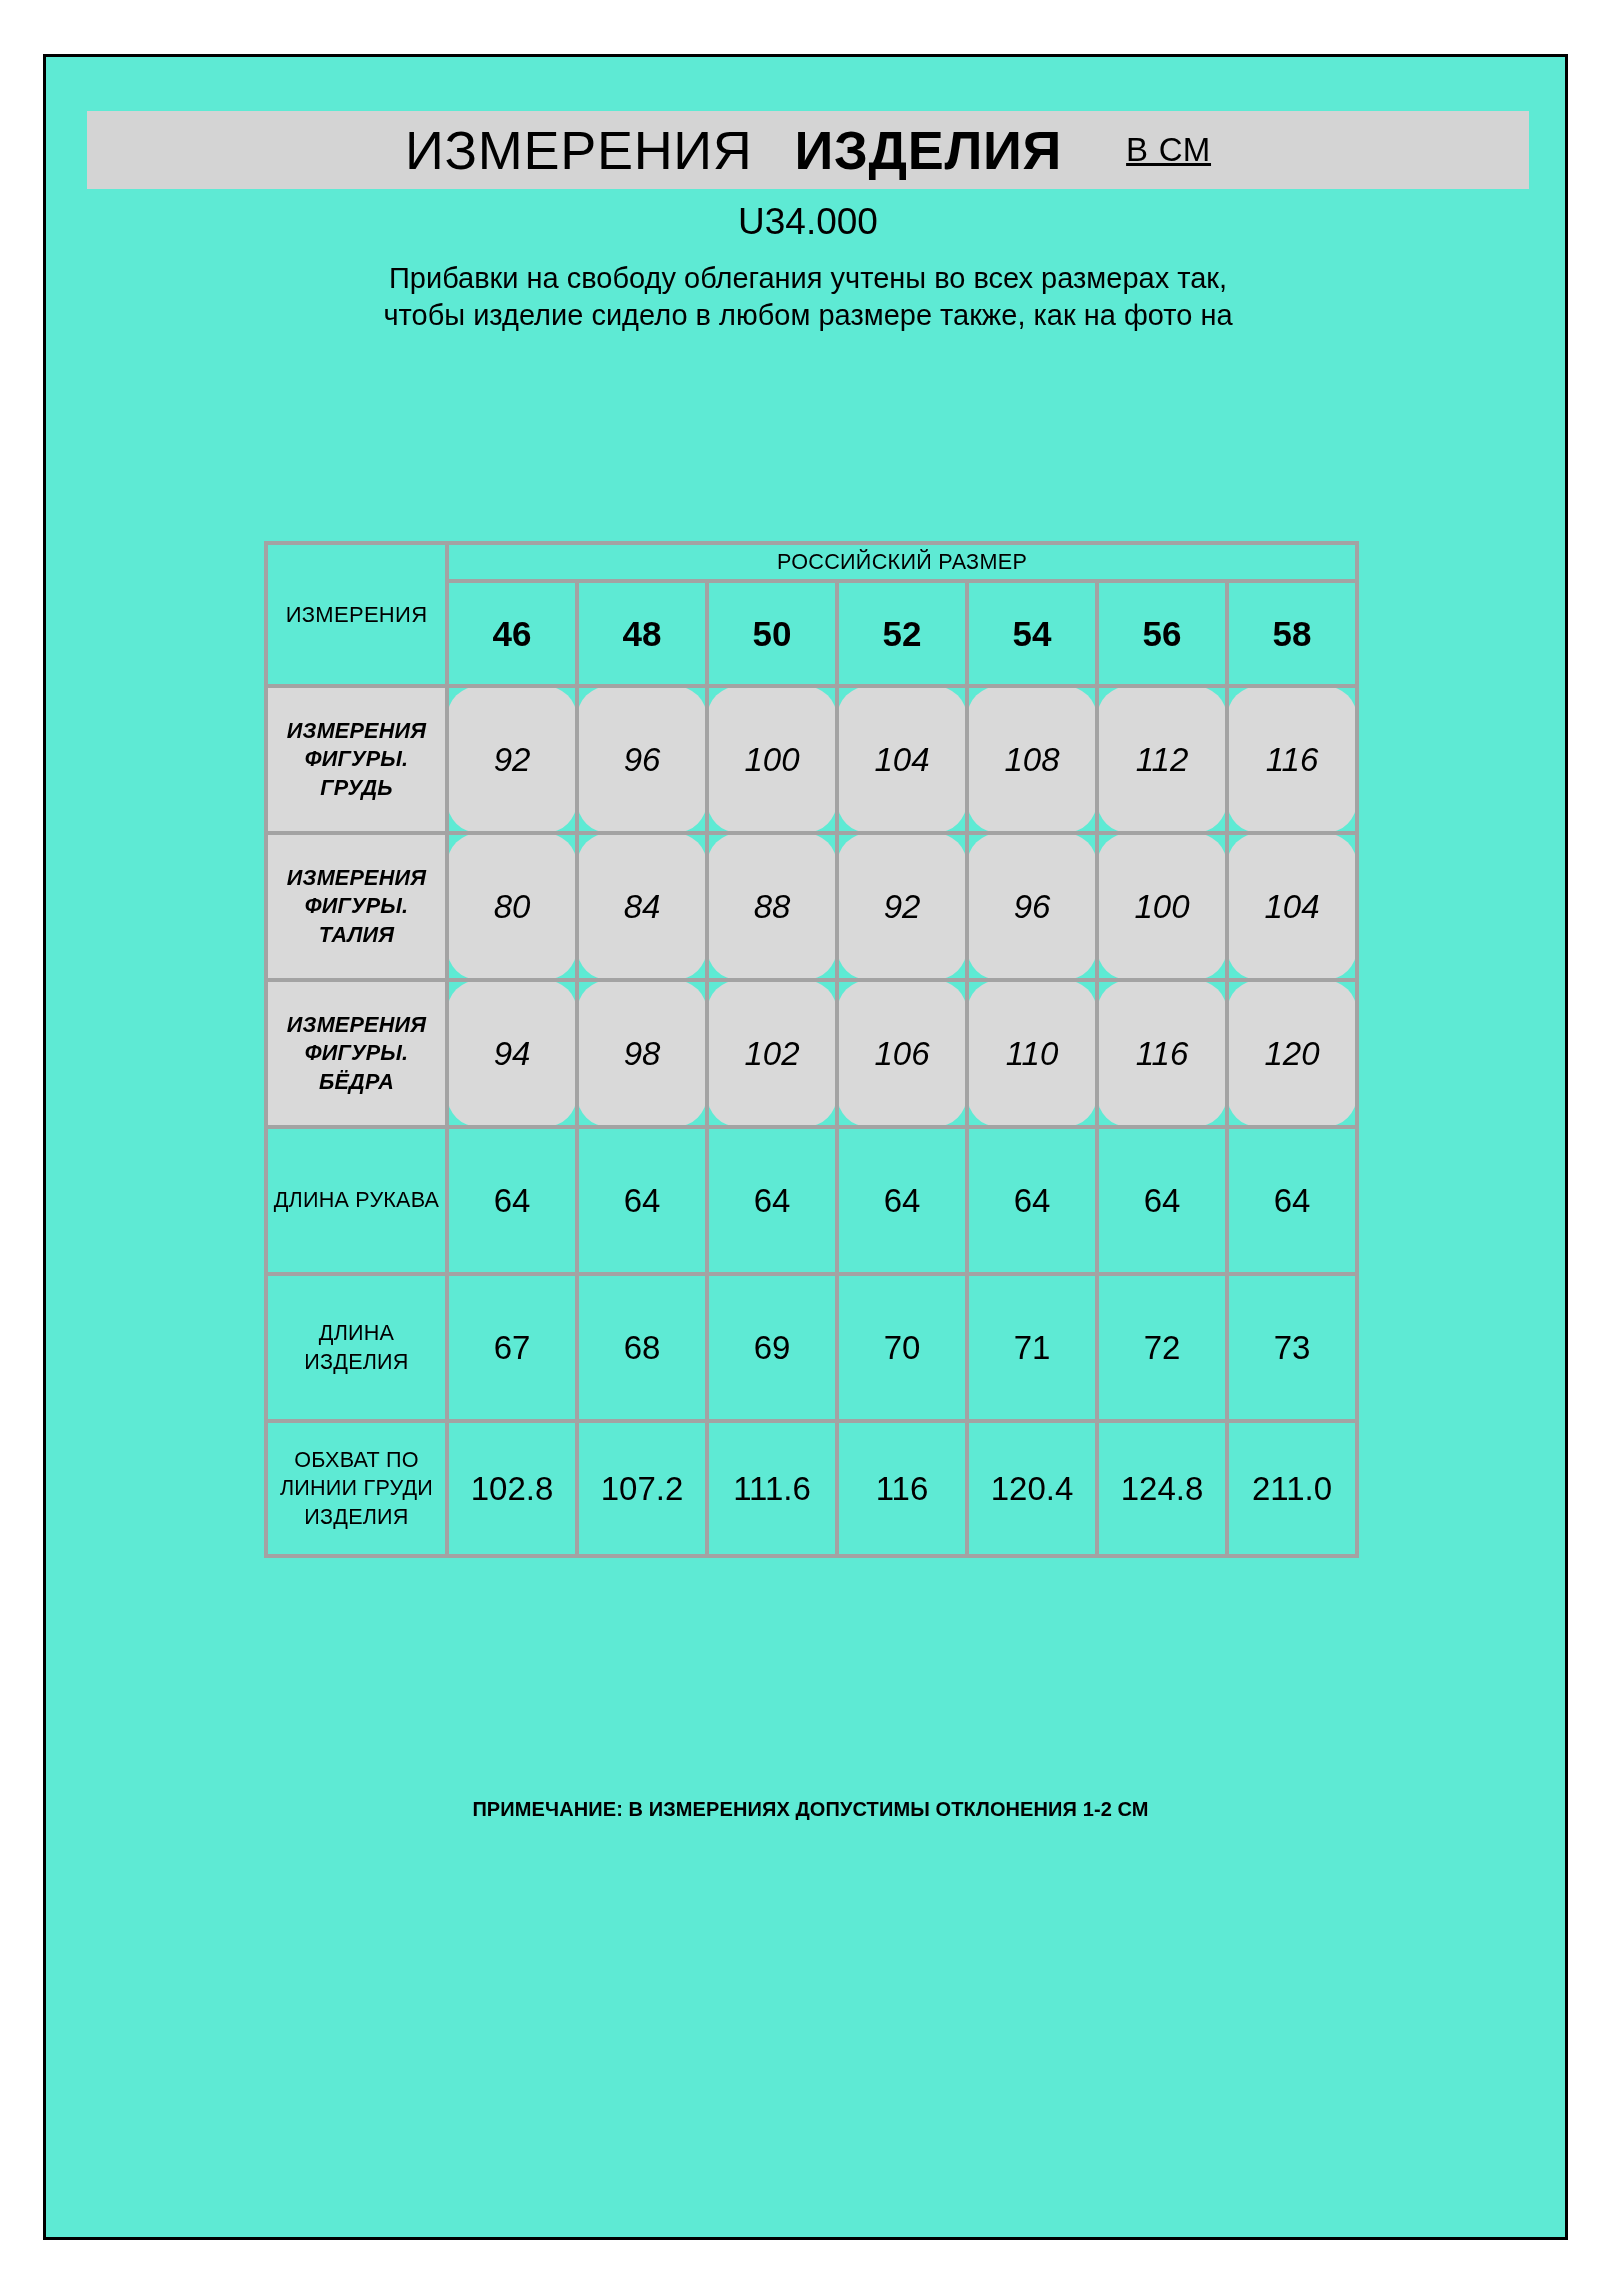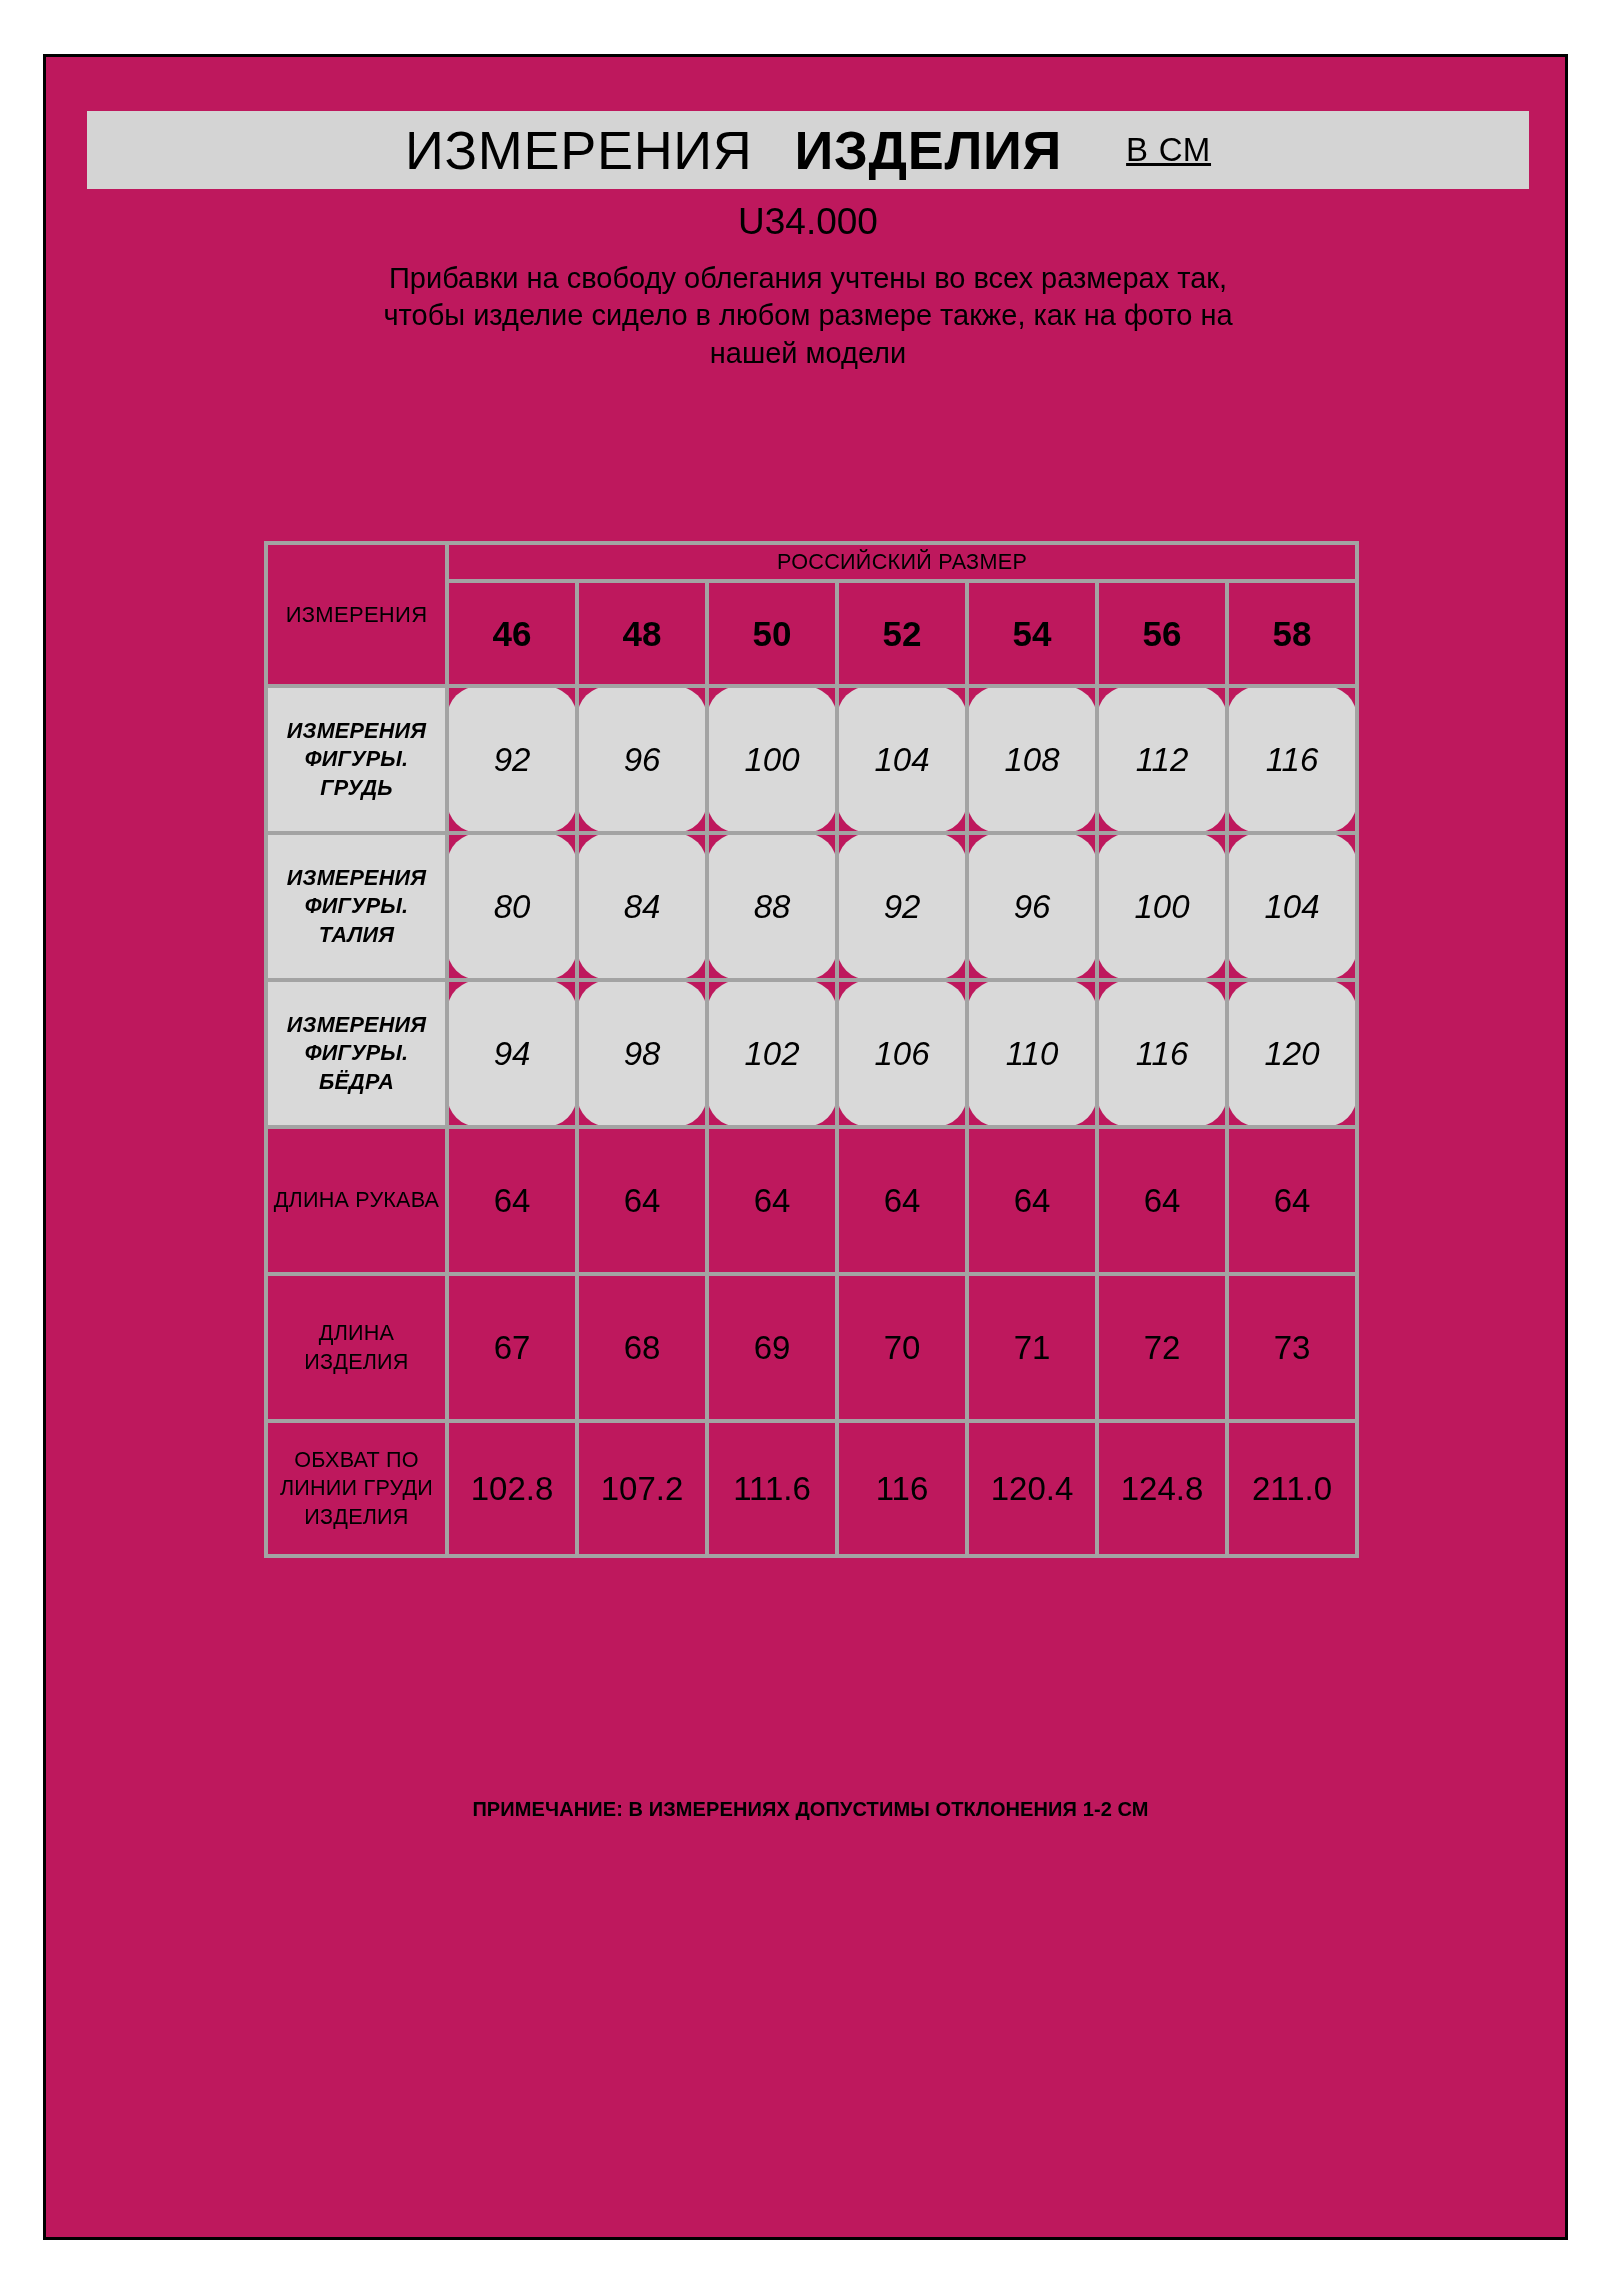--- a/index.html
+++ b/index.html
@@ -17,21 +17,21 @@
   }
 
   .page {
     position: absolute;
     left: 43px;
     top: 54px;
     width: 1525px;
     height: 2186px;
     border: 3.3px solid #000000;
     box-sizing: border-box;
-    background: #be185d;
+    background: #5eead4;
   }
 
   
   .title-band {
     position: absolute;
     left: 41px;
     top: 54px;
     width: 1442px;
     height: 78px;
     background: #d4d4d4;
@@ -167,21 +167,20 @@
     <span class="title-main">ИЗМЕРЕНИЯ</span>
     <span class="title-strong">ИЗДЕЛИЯ</span>
     <span class="title-units">В СМ</span>
   </div>
 
   <div class="subhead">
     <div class="code">U34.000</div>
     <div class="note-lines">
       <div>Прибавки на свободу облегания учтены во всех размерах так,</div>
       <div>чтобы изделие сидело в любом размере также, как на фото на</div>
-      <div>нашей модели</div>
     </div>
   </div>
 
   <div class="table-wrap">
     <table class="sizes">
       <colgroup>
         <col class="c-label">
         <col class="c-size">
           <col class="c-size">
           <col class="c-size">

